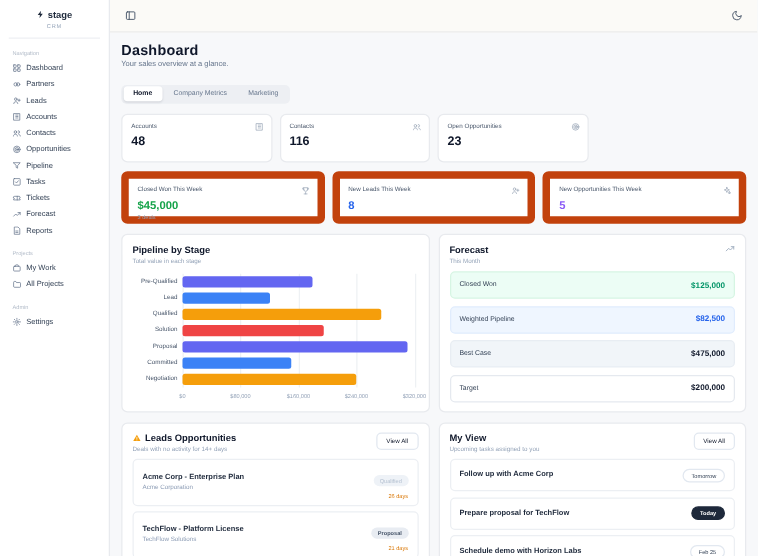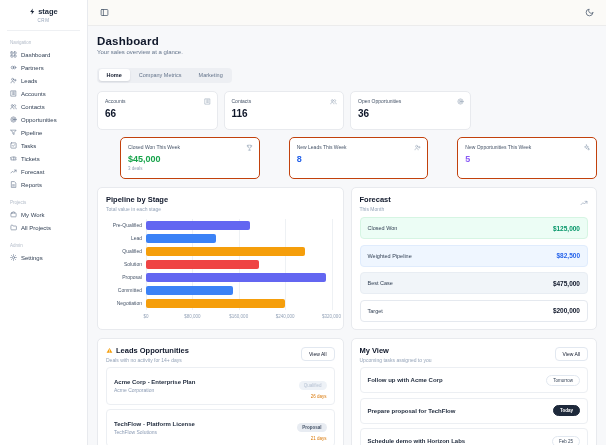--- a/index.html
+++ b/index.html
@@ -38,28 +38,28 @@
 
   .stats-row { display:grid; grid-template-columns:repeat(4,1fr); gap:6px; margin-bottom:7px; }
   .stat-card { position:relative; background:#fff; border:1px solid #e8eaee; border-radius:5px;
     padding:6px 7px; height:39px; }
   .stat-label { font-size:5px; color:#475569; }
   .stat-value { font-size:10px; font-weight:bold; margin-top:4px; }
   .stat-icon { position:absolute; top:6px; right:6px; color:#9aa7b8; display:flex; }
   .stat-icon svg { width:7px; height:7px; }
 
   .highlight-row { display:grid; grid-template-columns:repeat(3,1fr); gap:6px; margin-bottom:8px; }
-  .hl-card { position:relative; background:#fff; border:1px solid #c2410c; border-radius:5px;
-    padding:6px 7px; height:42px;margin-left:23px; }
+  .hl-card { position:relative; background:#fff; border:6px solid #c2410c; border-radius:5px;
+    padding:6px 7px; height:42px; }
   .hl-value { font-size:9px; font-weight:bold; margin-top:4px; }
   .hl-sub { font-size:4.5px; color:#94a3b8; margin-top:2px; }
 
   .panels-row { display:grid; grid-template-columns:1fr 1fr; gap:7px; margin-bottom:8px; }
   .panel { background:#fff; border:1px solid #e8eaee; border-radius:5px; padding:7px 8px; }
-  .panel-head { display:flex; justify-content:space-between; align-items:center; }
+  .panel-head { display:flex; justify-content:space-between; align-items:flex-start; }
   .panel-title { font-size:7.5px; font-weight:bold; display:flex; align-items:center; gap:3px; }
   .panel-title svg { width:7px; height:7px; }
   .panel-sub { font-size:5px; color:#94a3b8; margin-top:2px; }
   .view-all-btn { font-size:5px; background:#fff; border:1px solid #e2e8f0; border-radius:4px;
     padding:3px 7px; color:#0f172a; cursor:pointer; }
   .head-icon { color:#94a3b8; display:flex; }
   .head-icon svg { width:8px; height:8px; }
 
   
   .chart { margin-top:7px; }
@@ -271,42 +271,42 @@
 
       <div class="tabs" id="tabs">
           <button class="tab active">Home</button>
           <button class="tab">Company Metrics</button>
           <button class="tab">Marketing</button>
         </div>
 
       <div class="stats-row" id="stats-row">
           <div class="stat-card">
             <div class="stat-label">Accounts</div>
-            <div class="stat-value">66</div>
+            <div class="stat-value">48</div>
             <span class="stat-icon" style="display: flex;">
               <svg viewBox="0 0 24 24" fill="none" stroke="currentColor" stroke-width="2" stroke-linecap="round" stroke-linejoin="round">
                 <rect x="4" y="3" width="16" height="18"></rect>
                 <path d="M9 7h2M13 7h2M9 11h2M13 11h2M9 15h2M13 15h2"></path>
               </svg>
             </span>
           </div>
           <div class="stat-card">
             <div class="stat-label">Contacts</div>
             <div class="stat-value">116</div>
             <span class="stat-icon" style="display: flex;">
               <svg viewBox="0 0 24 24" fill="none" stroke="currentColor" stroke-width="2" stroke-linecap="round" stroke-linejoin="round">
                 <circle cx="8" cy="9" r="3.5"></circle>
                 <path d="M2.5 20c0-3 2.5-5 5.5-5s5.5 2 5.5 5"></path>
                 <path d="M16 5.5a3.5 3.5 0 010 7M17.5 15.5c2.4.6 4 2.3 4 4.5"></path>
               </svg>
             </span>
           </div>
           <div class="stat-card">
             <div class="stat-label">Open Opportunities</div>
-            <div class="stat-value">36</div>
+            <div class="stat-value">23</div>
             <span class="stat-icon" style="display: flex;">
               <svg viewBox="0 0 24 24" fill="none" stroke="currentColor" stroke-width="2" stroke-linecap="round" stroke-linejoin="round">
                 <circle cx="12" cy="12" r="9"></circle>
                 <circle cx="12" cy="12" r="5"></circle>
                 <circle cx="12" cy="12" r="1.5"></circle>
               </svg>
             </span>
           </div>
         </div>
       <div class="highlight-row" id="highlight-row">

